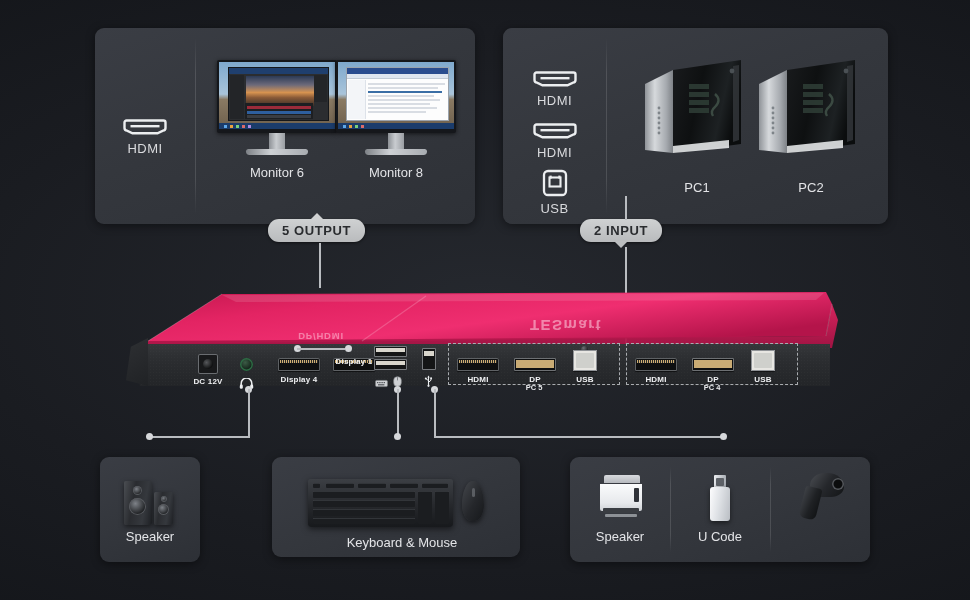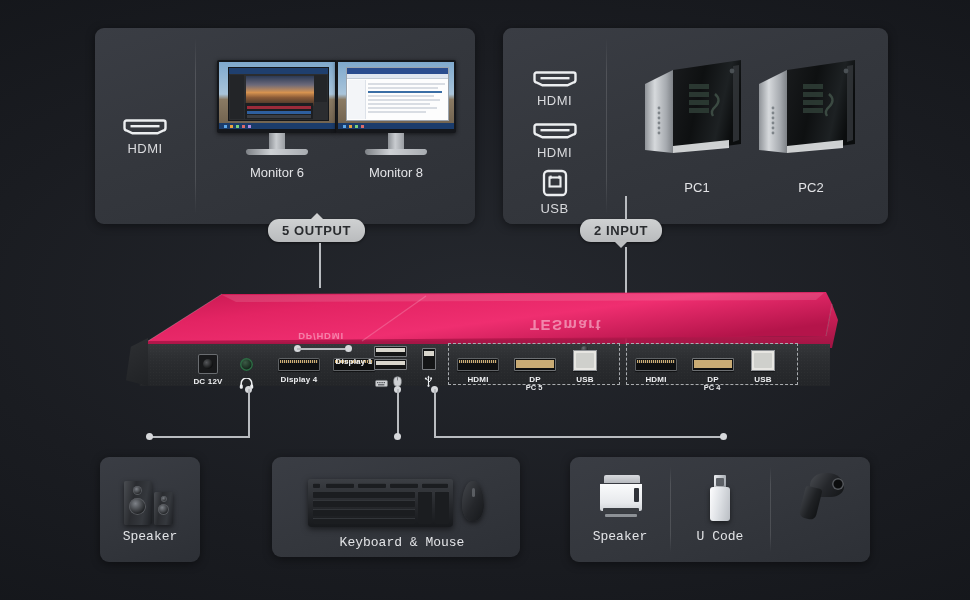--- a/index.html
+++ b/index.html
@@ -128,21 +128,21 @@
   .p-dc{ position:absolute; border-radius:2px; background:#18191b; box-shadow:inset 0 0 0 1px #6a6d71; }
   .p-dc i{ position:absolute; left:50%; top:50%; width:10px; height:10px; margin:-5px 0 0 -5px;
     border-radius:50%; background:radial-gradient(circle at 35% 35%,#56585b,#101112 70%); }
   .p-jack{ position:absolute; border-radius:50%;
     background:radial-gradient(circle at 40% 35%,#3c5c46,#0d1a12 72%); box-shadow:inset 0 0 0 1.5px #2e6b45; }
 
   
   .bpanel{ position:absolute;
     background:linear-gradient(160deg,#3a3d44 0%,#34373d 50%,#2d3036 100%);
     border-radius:9px; box-shadow:0 2px 10px rgba(0,0,0,.45); }
-  .bcap{ position:absolute; left:0; right:0; text-align:center; font-size:13px; color:#e3e4e7; line-height:15px;font-family:Liberation Mono, monospace; }
+  .bcap{ position:absolute; left:0; right:0; text-align:center; font-size:13px; color:#e3e4e7; line-height:15px; }
 
   
   .spk{ position:absolute; border-radius:2px;
     background:linear-gradient(100deg,#4a4d52 0%,#2a2c30 35%,#35383d 70%,#1e2024 100%);
     box-shadow:0 2px 5px rgba(0,0,0,.5); }
   .spk-c{ position:absolute; border-radius:50%;
     background:radial-gradient(circle at 38% 33%,#7e8288,#232528 65%,#0e0f11 100%);
     box-shadow:inset 0 0 0 1px #56595e; }
 
   

